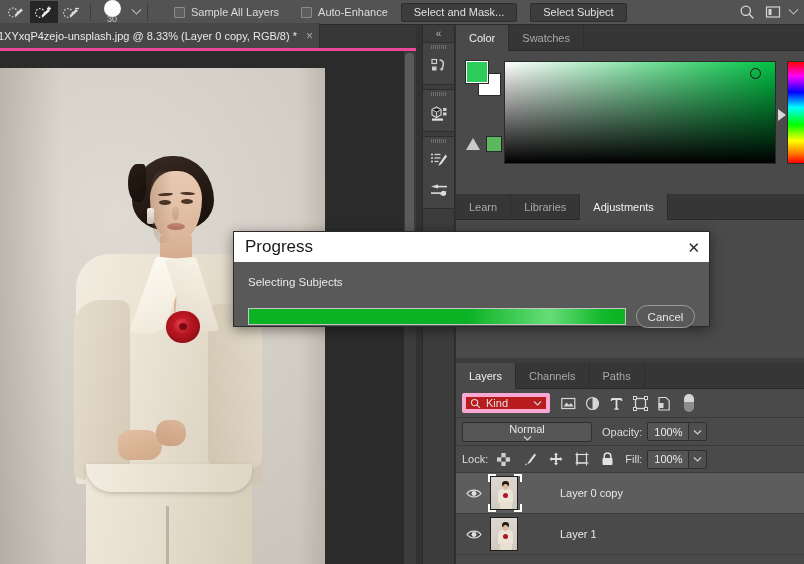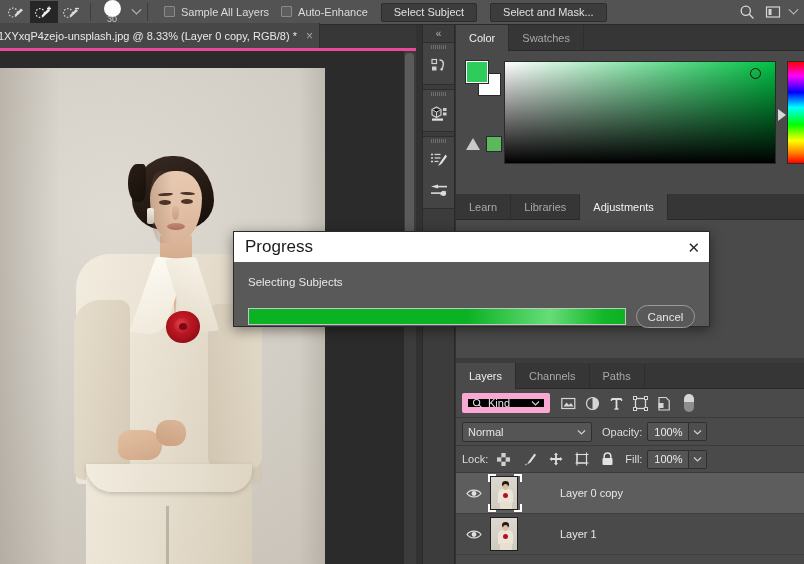--- a/index.html
+++ b/index.html
@@ -41,21 +41,21 @@
   .chev {
     width: 14px; height: 22px; display:flex; align-items:center;
     justify-content:center; color: #c0c0c0; font-size: 9px;
   }
   .chev::after {
     content:''; width:6px; height:6px;
     border-right:1.4px solid #c6c6c6; border-bottom:1.4px solid #c6c6c6;
     transform: rotate(45deg) translate(-2px,-2px);
   }
 
-  .cb-group { display:flex; align-items:flex-start; margin-left: 12px; }
+  .cb-group { display:flex; align-items:flex-end; margin-left: 22px; }
   .cb-box {
     width: 11px; height: 11px; background: #5e5e5e;
     border: 1px solid #8a8a8a; border-radius: 1px; margin-right: 6px;
   }
   .cb-label { color: #dcdcdc; font-size: 11px; }
 
   .opt-btn {
     height: 19px; padding: 0 12px; margin-left: 13px;
     background: #3c3c3c; border: 1px solid #2d2d2d; border-radius: 2px;
     color: #e0e0e0; font-size: 11px; line-height: 17px;
@@ -330,40 +330,40 @@
   .layers-panel {
     position: absolute; left: 0; top: 338px; width: 348px; height: 201px;
     background: #4a4a4a;
   }
   .lp-tabs { display: flex; height: 26px; background: #363636; border-bottom: 1px solid #2a2a2a; }
   .filter-row {
     height: 29px; display: flex; align-items: center; padding: 0 6px;
     border-bottom: 1px solid #3a3a3a;
   }
   .kind-select {
-    width: 88px; height: 20px; background: #000000; border: 6px solid #f9a8d4;
+    width: 88px; height: 20px; background: #b91c1c; border: 4px solid #f9a8d4;
     border-radius: 2px; display: flex; align-items: center; padding: 0 4px;
     font-size: 11px; color: #e0e0e0;
   }
   .kind-select .lbl { margin-left: 5px; flex: 1; }
   .filter-icons { display: flex; align-items: center; gap: 8px; margin-left: 10px; }
   .fi { width: 16px; height: 16px; display:flex; align-items:center; justify-content:center; }
   .toggle-pill {
     width: 10px; height: 18px; border-radius: 5px;
     background: linear-gradient(180deg,#d6d6d6 0%,#d6d6d6 45%,#8d8d8d 46%,#8d8d8d 100%);
     margin-left: 4px;
   }
   .blend-row {
     height: 28px; display: flex; align-items: center; padding: 0 6px;
     border-bottom: 1px solid #3a3a3a;
   }
   .blend-select {
     width: 130px; height: 20px; background: #555555; border: 1px solid #2f2f2f;
     border-radius: 2px; display: flex; align-items: center; padding: 0 5px;
-    font-size: 11px; color: #e6e6e6;
+    font-size: 11px; color: #e6e6e6; flex-direction: column;
   }
   .blend-select .lbl { flex: 1; }
   .op-label { margin-left: 10px; font-size: 11px; color: #dcdcdc; }
   .num-field {
     width: 42px; height: 19px; background: #555555; border: 1px solid #2f2f2f;
     border-radius: 2px 0 0 2px; font-size: 11px; color: #ececec;
     display: flex; align-items: center; justify-content: center; margin-left: 5px;
   }
   .num-stepper {
     width: 18px; height: 19px; background: #4e4e4e; border: 1px solid #2f2f2f;
@@ -477,22 +477,22 @@
 
     <div class="cb-group">
       <span class="cb-box"></span>
       <span class="cb-label">Sample All Layers</span>
     </div>
     <div class="cb-group">
       <span class="cb-box"></span>
       <span class="cb-label">Auto-Enhance</span>
     </div>
 
+    <button class="opt-btn">Select and Mask...</button>
     <button class="opt-btn">Select Subject</button>
-    <button class="opt-btn">Select and Mask...</button>
 
     <div class="opt-right">
       <div class="icon-btn">
         <svg width="16" height="16" viewBox="0 0 16 16">
           <circle cx="6.8" cy="6.8" r="4.6" fill="none" stroke="#d8d8d8" stroke-width="1.3"></circle>
           <path d="M10.3 10.3 L14 14" stroke="#d8d8d8" stroke-width="1.3" stroke-linecap="round"></path>
         </svg>
       </div>
       <div class="icon-btn">
         <svg width="16" height="14" viewBox="0 0 16 14">

